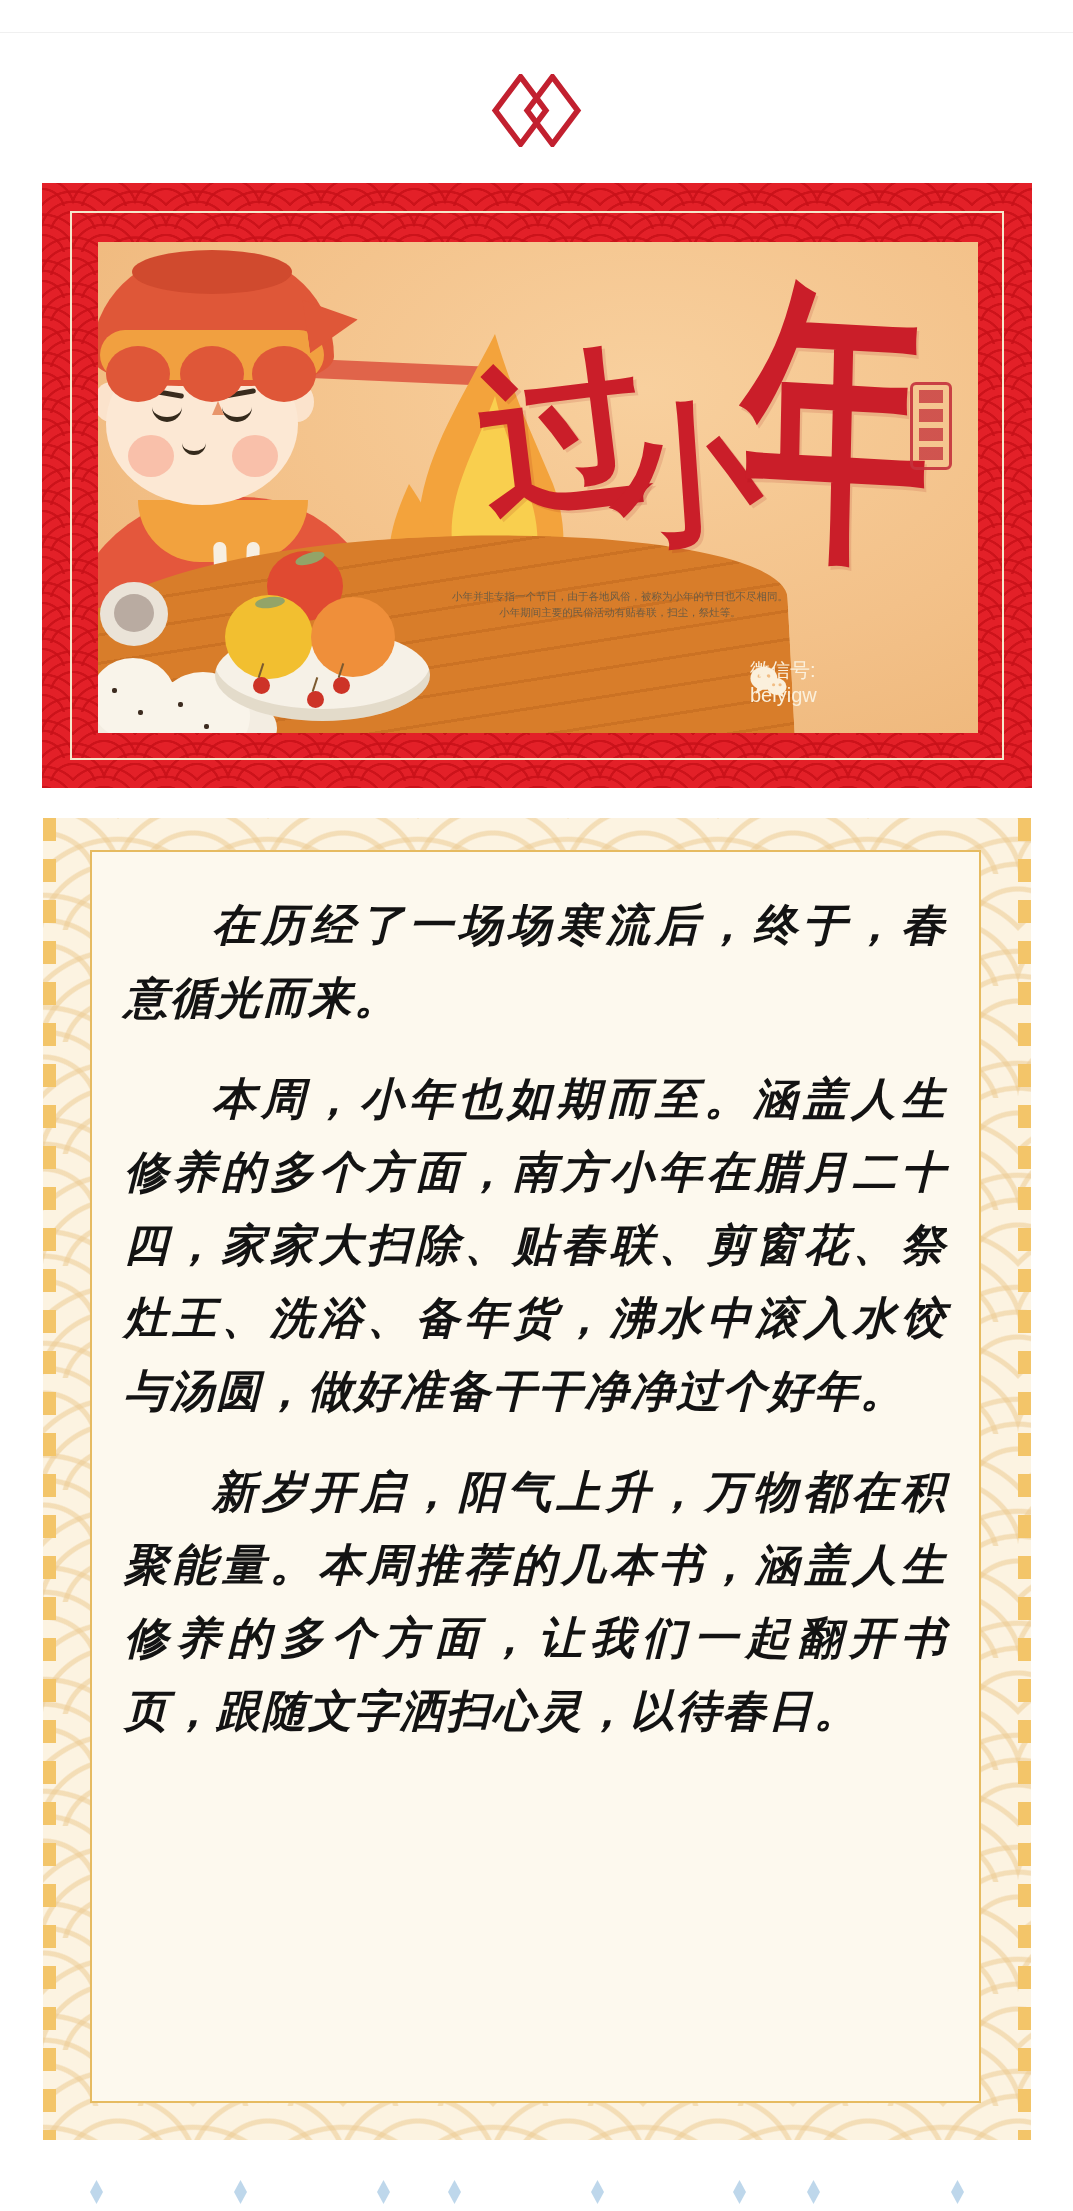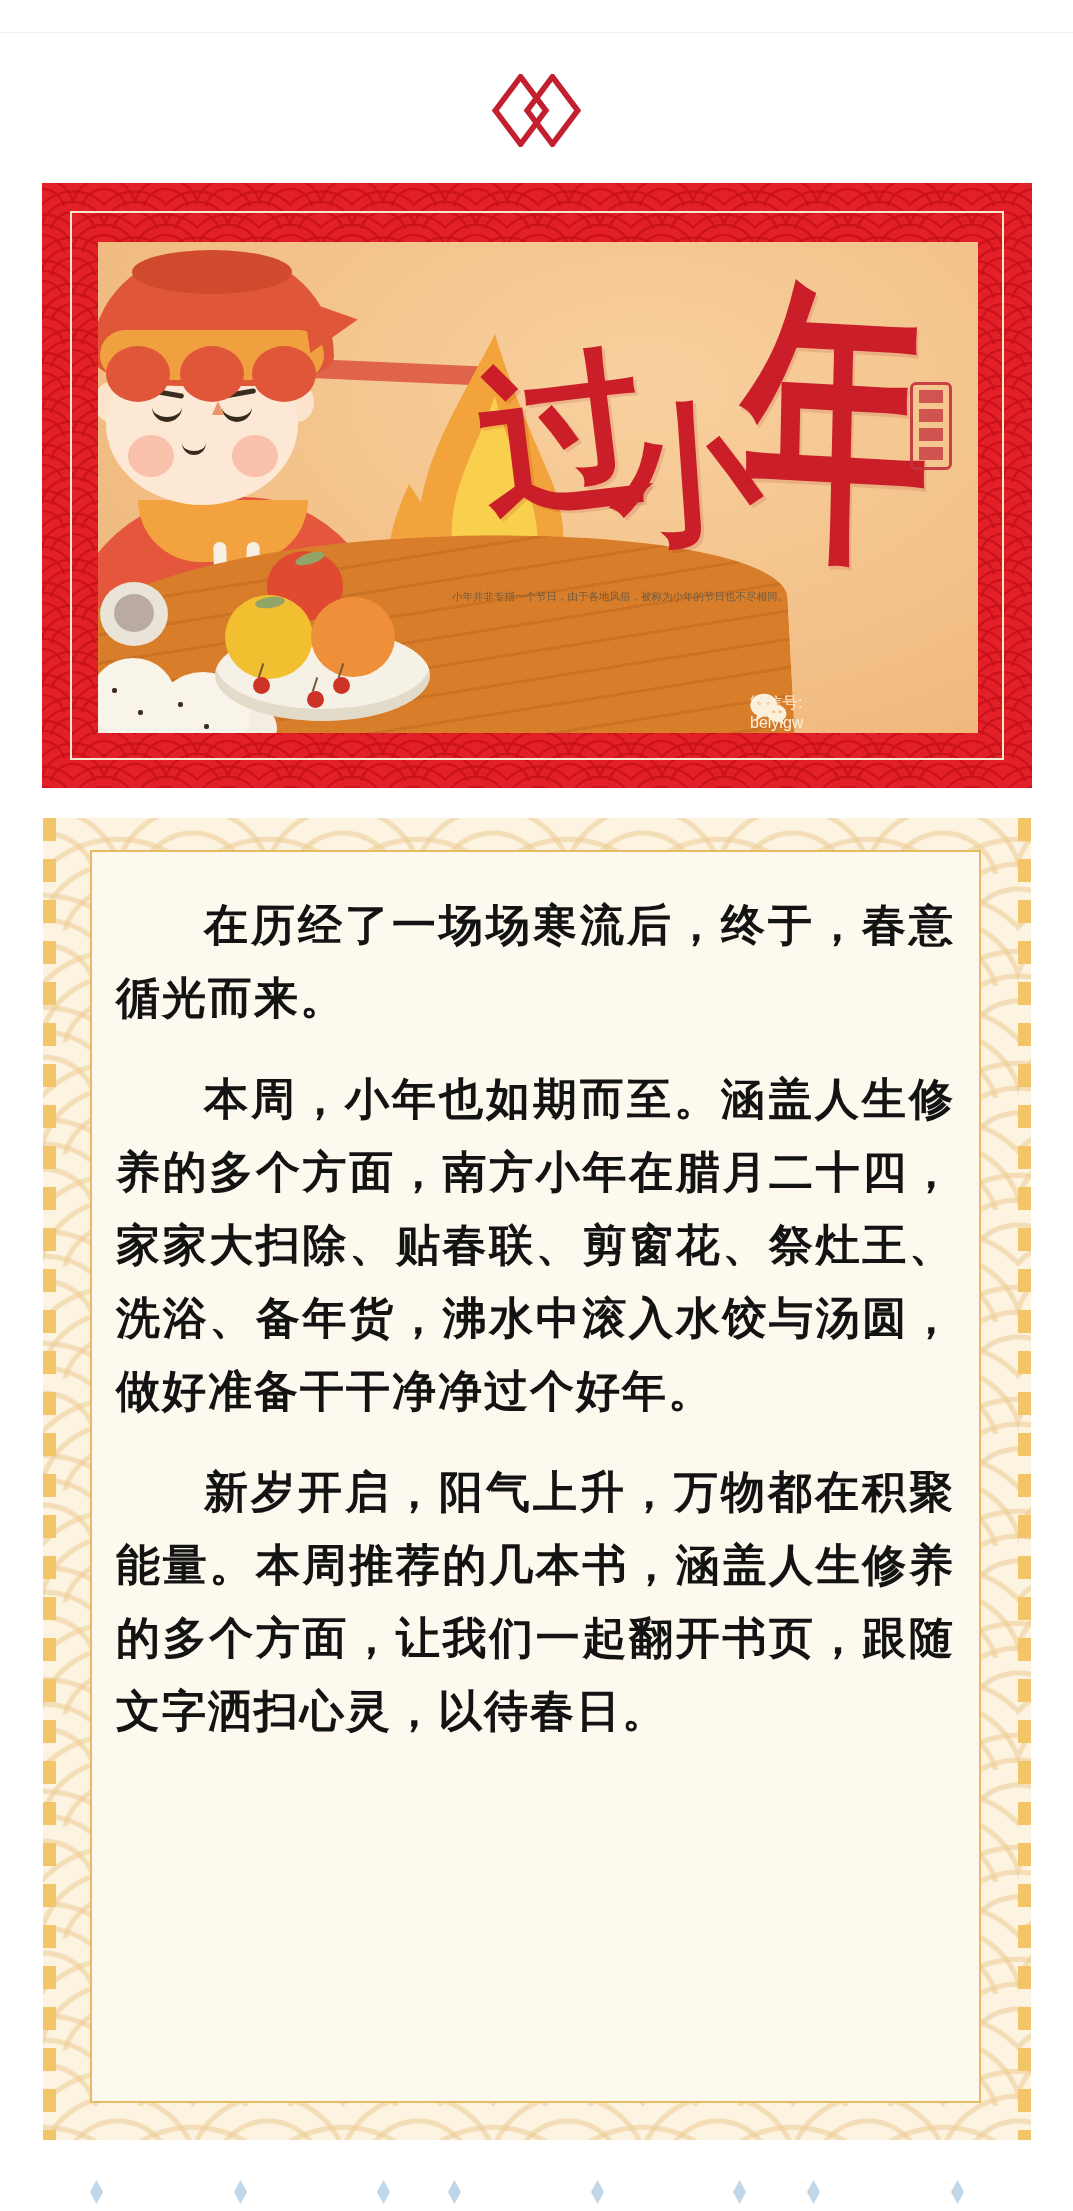--- a/index.html
+++ b/index.html
@@ -75,36 +75,36 @@
     text-shadow:3px 3px 0 rgba(160,10,16,.12);}
   .c1{left:382px;top:108px;font-size:168px;transform:rotate(-7deg);}
   .c2{left:512px;top:158px;font-size:150px;transform:rotate(-4deg);}
   .c3{left:648px;top:30px;font-size:250px;transform:scale(.75,1.18) rotate(2deg);transform-origin:top left;}
   .seal{left:812px;top:140px;width:36px;height:82px;border:3px solid #c5323c;border-radius:6px;z-index:7;opacity:.9;}
   .seal i{position:absolute;inset:5px 6px;background:repeating-linear-gradient(180deg,#c5323c 0 13px, rgba(0,0,0,0) 13px 19px);opacity:.85;}
   .subtitle{left:172px;top:306px;width:700px;text-align:center;font-size:27px;font-weight:800;
     letter-spacing:2px;word-spacing:18px;color:#3c332a;z-index:8;}
   .desc{left:122px;top:346px;width:800px;text-align:center;font-size:10.5px;line-height:16px;color:#6d5b42;z-index:8;}
   .desc div{position:static;text-align:center;}
-  .wechat{left:652px;top:424px;display:flex;gap:8px;color:#fbf0dc;font-size:16px;z-index:8;margin-top:27px;}
+  .wechat{left:652px;top:424px;display:flex;align-items:center;gap:8px;color:#fbf0dc;font-size:20px;z-index:8;}
   .wechat svg{position:static;width:37px;height:32px;}
 
   
   .panel{position:absolute;left:43px;top:818px;width:988px;height:1322px;
     background-color:var(--panel-bg,#fcf3e1);
     background-image:
       radial-gradient(circle at 50% 112%, rgba(236,203,148,0) 35%, rgba(236,203,148,.55) 36%, rgba(236,203,148,.55) 38.5%, rgba(236,203,148,0) 39.5%, rgba(236,203,148,0) 52%, rgba(236,203,148,.55) 53%, rgba(236,203,148,.55) 55.5%, rgba(236,203,148,0) 56.5%, rgba(236,203,148,0) 69%, rgba(236,203,148,.55) 70%, rgba(236,203,148,.55) 72.5%, rgba(236,203,148,0) 73.5%),
       radial-gradient(circle at 50% 112%, rgba(236,203,148,0) 35%, rgba(236,203,148,.55) 36%, rgba(236,203,148,.55) 38.5%, rgba(236,203,148,0) 39.5%, rgba(236,203,148,0) 52%, rgba(236,203,148,.55) 53%, rgba(236,203,148,.55) 55.5%, rgba(236,203,148,0) 56.5%, rgba(236,203,148,0) 69%, rgba(236,203,148,.55) 70%, rgba(236,203,148,.55) 72.5%, rgba(236,203,148,0) 73.5%);
     background-size:150px 112px;background-position:0 0,75px 56px;}
   .tape{position:absolute;top:0;bottom:0;width:13px;
     background:repeating-linear-gradient(180deg,var(--tape,#f3c569) 0 23px, rgba(0,0,0,0) 23px 41px);}
   .tape.left{left:0;} .tape.right{right:0;}
   .textbox{position:absolute;left:47px;top:32px;width:891px;height:1253px;box-sizing:border-box;
     border:2px solid var(--box-border,#e6bb61);background:#fdf9ee;}
-  .copy{padding:36px 24px 0;}
+  .copy{padding:36px 32px 0;font-style:italic;}
   .para{margin:0 0 28px;text-indent:2em;font-size:44px;line-height:73px;letter-spacing:2px;
     color:#131313;font-weight:600;text-align:justify;font-family:"Liberation Sans","DejaVu Sans",sans-serif;}
 
   
   .footer{position:absolute;left:0;top:2178px;width:1073px;height:33px;}
   .f-diamond{position:absolute;top:2px;width:13px;height:24px;background:var(--diamond,#b7d3e9);
     clip-path:polygon(50% 0,100% 50%,50% 100%,0 50%);opacity:.9;}
 </style>
 </head>
 <body>
@@ -184,20 +184,21 @@
         <span class="c3">年</span>
       </div>
 
       <div class="seal">
           <i></i>
         </div>
 
 
       <div class="desc">
         <div>小年并非专指一个节日，由于各地风俗，被称为小年的节日也不尽相同。</div>
+        <div>小年期间主要的民俗活动有贴春联，扫尘，祭灶等。</div>
       </div>
 
       <div class="wechat">
         <svg viewBox="0 0 40 34">
           <ellipse cx="15" cy="13" rx="14.5" ry="12.5" fill="#fbf0dc"></ellipse>
           <path d="M8,23 L6,30 L14,25 Z" fill="#fbf0dc"></path>
           <circle cx="10" cy="10.5" r="2" fill="#f1bd84"></circle>
           <circle cx="20" cy="10.5" r="2" fill="#f1bd84"></circle>
           <ellipse cx="29" cy="22" rx="10.5" ry="9" fill="#fbf0dc"></ellipse>
           <path d="M35,29 L37,34 L30,30 Z" fill="#fbf0dc"></path>

